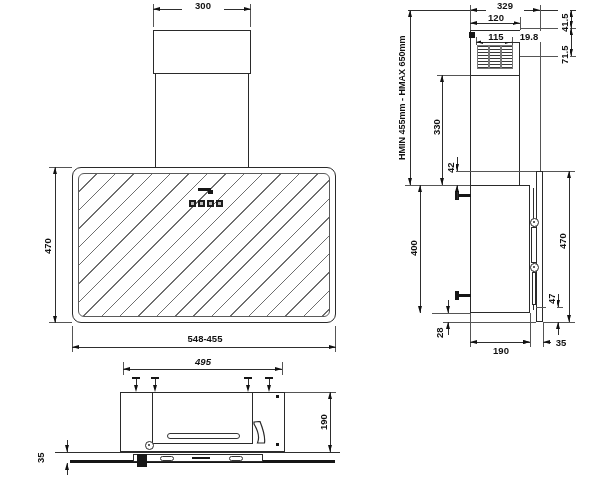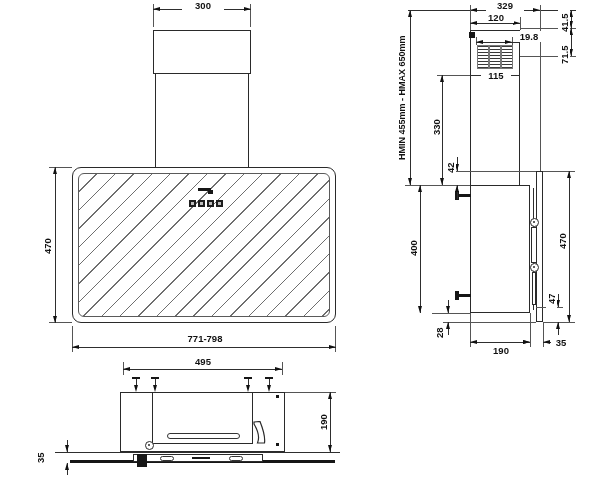--- a/index.html
+++ b/index.html
@@ -64,21 +64,21 @@
   <div class="vl" style="left:55px;top:167px;height:156px;"></div>
   <div class="ah u" style="left:52.5px;top:167px;"></div>
   <div class="ah d" style="left:52.5px;top:316px;"></div>
   <div class="lbv" style="left:41px;top:227px;width:13px;height:38px;">470</div>
 
   <div class="vl thin" style="left:72px;top:326px;height:26px;"></div>
   <div class="vl thin" style="left:335px;top:326px;height:26px;"></div>
   <div class="hl" style="left:72px;top:347px;width:264px;"></div>
   <div class="ah l" style="left:72px;top:344.5px;"></div>
   <div class="ah r" style="left:329px;top:344.5px;"></div>
-  <div class="lb" style="left:164px;top:333px;width:80px;">771-798</div>
+  <div class="lb" style="left:164px;top:333px;width:80px;">548-455</div>
 
   <div class="rect" style="left:470px;top:30px;width:50px;height:156px;"></div>
   <div class="hl" style="left:470px;top:75px;width:50px;"></div>
   <div class="grille" style="left:477px;top:45px;"></div>
   <div class="grille" style="left:489px;top:45px;"></div>
   <div class="grille" style="left:501px;top:45px;"></div>
   <div class="blk" style="left:469px;top:32px;width:6px;height:6px;"></div>
 
   <div class="hl" style="left:408px;top:10px;width:168px;"></div>
   <div class="vl thin" style="left:470px;top:5px;height:25px;"></div>
@@ -91,21 +91,21 @@
   <div class="hl" style="left:470px;top:23px;width:50px;"></div>
   <div class="ah l" style="left:470px;top:20.5px;"></div>
   <div class="ah r" style="left:513px;top:20.5px;"></div>
   <div class="lb" style="left:478px;top:12px;width:34px;">120</div>
 
   <div class="vl thin" style="left:476px;top:37px;height:8px;"></div>
   <div class="vl thin" style="left:512px;top:37px;height:8px;"></div>
   <div class="hl" style="left:476px;top:42px;width:44px;"></div>
   <div class="ah l" style="left:476px;top:39.5px;"></div>
   <div class="ah r" style="left:505px;top:39.5px;"></div>
-  <div class="lb" style="left:481px;top:31px;width:28px;margin-top:39px;">115</div>
+  <div class="lb" style="left:481px;top:31px;width:28px;">115</div>
   <div class="lb" style="left:515px;top:31px;width:26px;">19.8</div>
 
   <div class="hl thin" style="left:520px;top:28px;width:56px;"></div>
   <div class="hl thin" style="left:520px;top:56px;width:56px;"></div>
   <div class="vl" style="left:571px;top:10px;height:46px;"></div>
   <div class="ah u" style="left:568.5px;top:10px;"></div>
   <div class="ah d" style="left:568.5px;top:21px;"></div>
   <div class="ah u" style="left:568.5px;top:28px;"></div>
   <div class="ah d" style="left:568.5px;top:49px;"></div>
   <div class="lbv" style="left:558px;top:10px;width:12px;height:26px;">41.5</div>
@@ -195,21 +195,21 @@
   <div class="ah d" style="left:245.5px;top:385px;"></div>
   <div class="blk" style="left:265px;top:377px;width:8px;height:2px;"></div>
   <div class="vl" style="left:268.5px;top:379px;height:9px;width:1.4px;"></div>
   <div class="ah d" style="left:266.5px;top:385px;"></div>
 
   <div class="vl thin" style="left:123px;top:362px;height:13px;"></div>
   <div class="vl thin" style="left:282px;top:362px;height:13px;"></div>
   <div class="hl" style="left:123px;top:369px;width:159px;"></div>
   <div class="ah l" style="left:123px;top:366.5px;"></div>
   <div class="ah r" style="left:275px;top:366.5px;"></div>
-  <div class="lb" style="left:186px;top:356px;width:32px;">495</div>
+  <div class="lb" style="left:186px;top:356px;width:32px;font-style:italic;">495</div>
 
   <div class="rect" style="left:120px;top:392px;width:165px;height:60px;"></div>
   <div class="rect" style="left:152px;top:392px;width:101px;height:52px;border-width:1.8px;"></div>
   <div class="oval" style="left:167px;top:433px;width:73px;height:6px;"></div>
   <div class="ring" style="left:145px;top:441px;"></div>
   <svg style="position:absolute;left:251px;top:421px;" width="16" height="23" viewBox="0 0 16 23">
     <path d="M3,1 L9,0.5 C12,8 14.5,15 13.5,22 L6.5,22 C9.5,15 6,8 3,3 Z" fill="#fff" stroke="#2a2a2a" stroke-width="1.2"></path>
   </svg>
   <div class="blk" style="left:276px;top:395px;width:3px;height:3px;"></div>
   <div class="blk" style="left:276px;top:443px;width:3px;height:3px;"></div>

